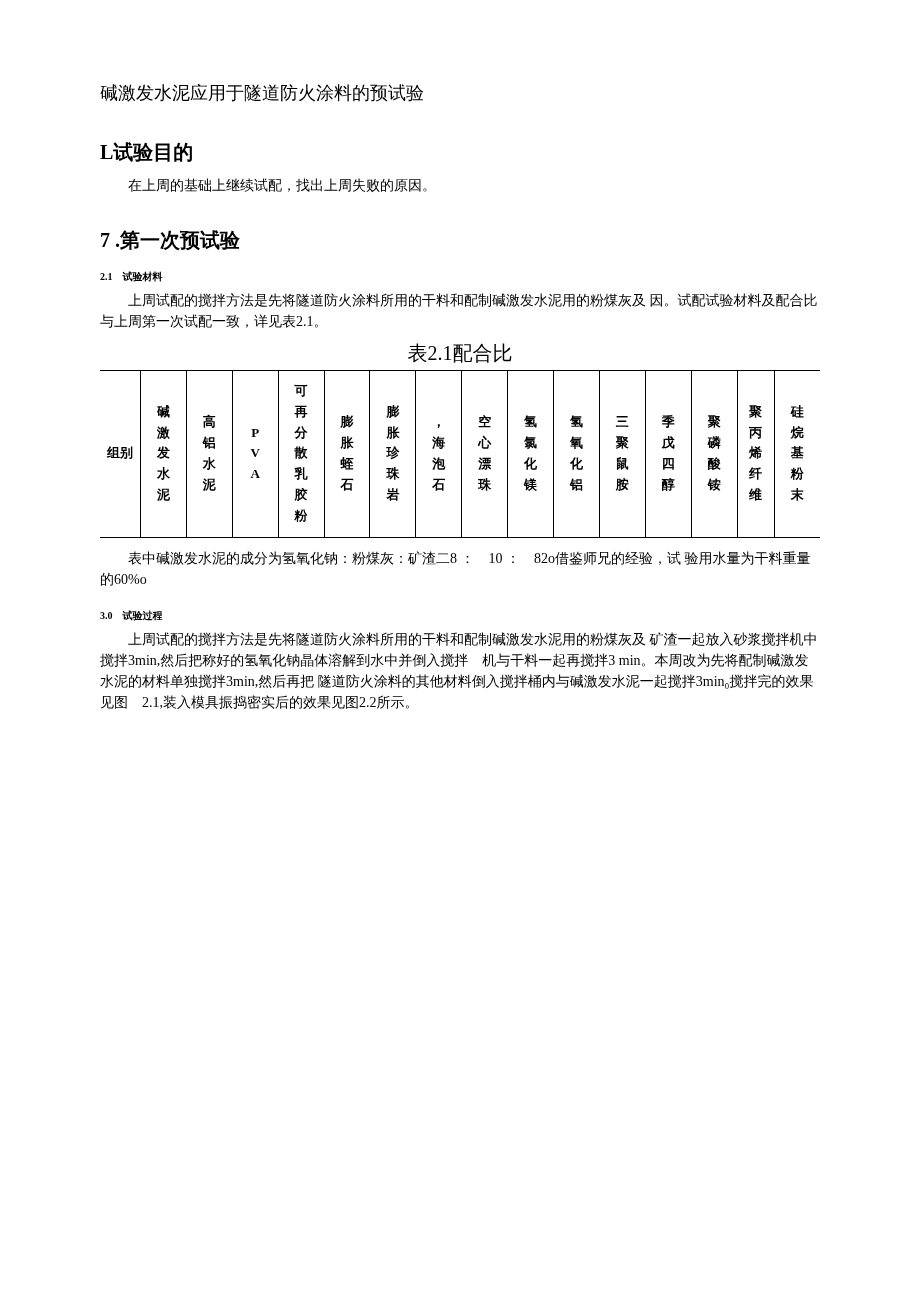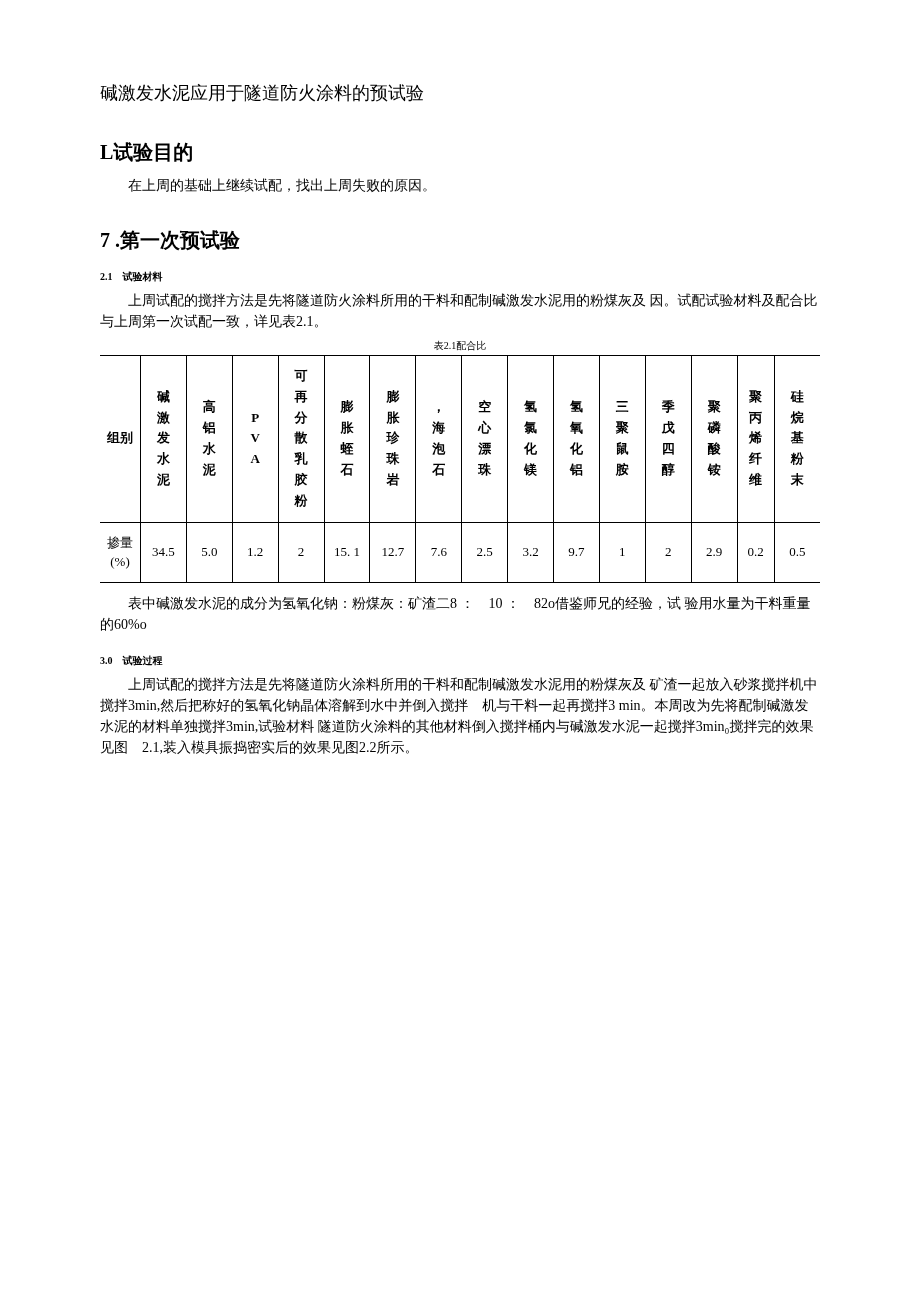--- a/index.html
+++ b/index.html
@@ -29,21 +29,21 @@
     font-weight: bold;
     margin: 14px 0 6px 0;
   }
   p.body {
     margin: 4px 0;
     text-indent: 2em;
   }
   .table-caption {
     text-align: center;
     margin: 6px 0 0 0;
-    font-size: 10px;
+    font-size: 20px;
   }
   table {
     border-collapse: collapse;
     width: 100%;
     table-layout: fixed;
     margin: 2px 0 10px 0;
   }
   table td, table th {
     border-left: 1px solid #000;
     border-right: 1px solid #000;
@@ -218,37 +218,19 @@
     <th>
           <div class="vcol">
             <span>硅</span>
             <span>烷</span>
             <span>基</span>
             <span>粉</span>
             <span>末</span>
           </div>
         </th>
   </tr>
-  <tr>
-    <td class="col-0">掺量(%)</td>
-    <td>34.5</td>
-    <td>5.0</td>
-    <td>1.2</td>
-    <td>2</td>
-    <td>15. 1</td>
-    <td>12.7</td>
-    <td>7.6</td>
-    <td>2.5</td>
-    <td>3.2</td>
-    <td>9.7</td>
-    <td>1</td>
-    <td>2</td>
-    <td>2.9</td>
-    <td class="col-narrow">0.2</td>
-    <td>0.5</td>
-  </tr>
 </tbody>
   </table>
 
 <p class="note">表中碱激发水泥的成分为氢氧化钠：粉煤灰：矿渣二8 ：　10 ：　82o借鉴师兄的经验，试 验用水量为干料重量的60%o</p>
 
 <h3 class="subsection">3.0　试验过程</h3>
-<p class="body">上周试配的搅拌方法是先将隧道防火涂料所用的干料和配制碱激发水泥用的粉煤灰及 矿渣一起放入砂浆搅拌机中搅拌3min,然后把称好的氢氧化钠晶体溶解到水中并倒入搅拌　机与干料一起再搅拌3 min。本周改为先将配制碱激发水泥的材料单独搅拌3min,试验材料 隧道防火涂料的其他材料倒入搅拌桶内与碱激发水泥一起搅拌3min₀搅拌完的效果见图　2.1,装入模具振捣密实后的效果见图2.2所示。</p>
+<p class="body">上周试配的搅拌方法是先将隧道防火涂料所用的干料和配制碱激发水泥用的粉煤灰及 矿渣一起放入砂浆搅拌机中搅拌3min,然后把称好的氢氧化钠晶体溶解到水中并倒入搅拌　机与干料一起再搅拌3 min。本周改为先将配制碱激发水泥的材料单独搅拌3min,然后再把 隧道防火涂料的其他材料倒入搅拌桶内与碱激发水泥一起搅拌3min₀搅拌完的效果见图　2.1,装入模具振捣密实后的效果见图2.2所示。</p>
 
 </body></html>

